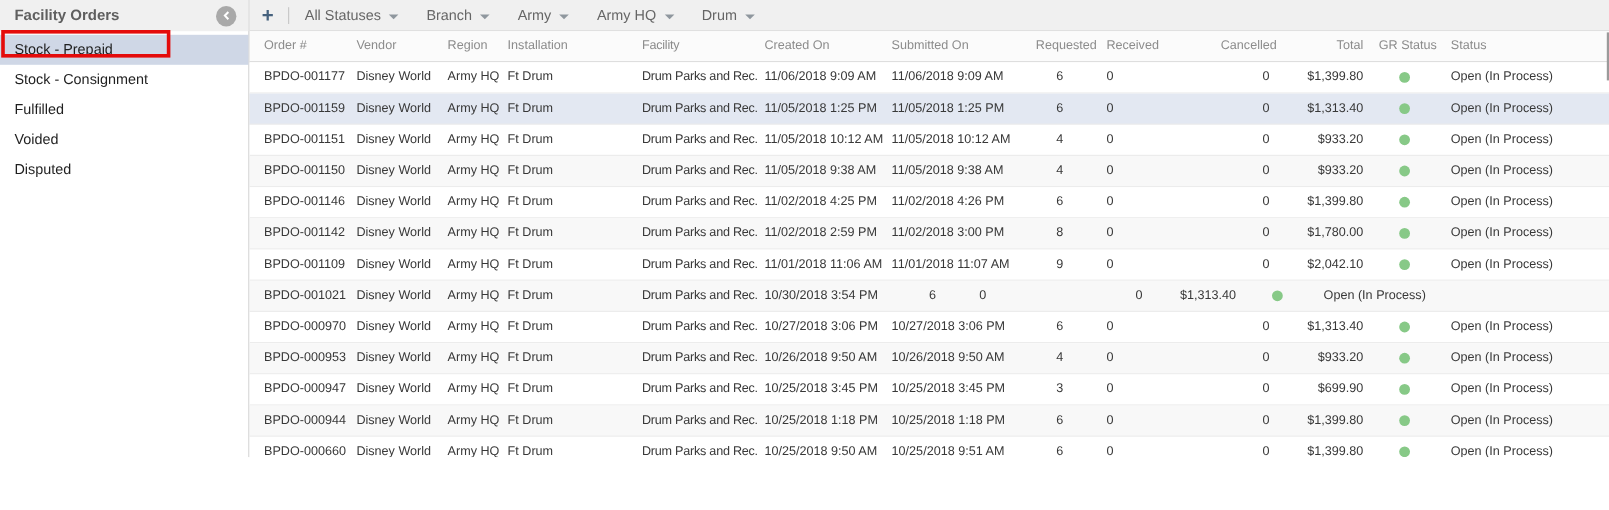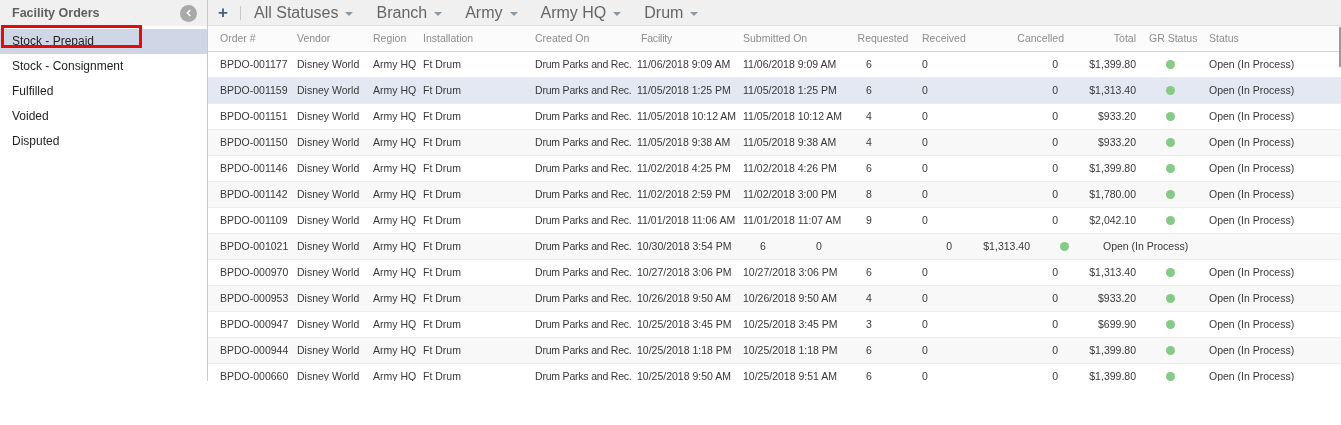--- a/index.html
+++ b/index.html
@@ -16,40 +16,40 @@
   .nav-item { height:25px; line-height:25px; padding-left:12px; color:#1f1f1f; font-size:12px; cursor:pointer; }
   .nav-item.selected { background:#cfd7e6; }
   .red-box { position:absolute; left:1px; top:25px; width:141px; height:23px; border:3px solid #e40b0b; pointer-events:none; }
 
   
   .main { position:absolute; left:208px; top:0; width:1133px; height:425px; }
   .toolbar { height:26px; background:#f0f0f0; display:flex; align-items:center; padding-left:7px; border-bottom:1px solid #e0e0e0; }
   .add-btn { color:#46627e; font-size:17px; font-weight:bold; background:none; border:none; width:16px; line-height:16px; cursor:pointer; padding:0; text-align:center; }
   .tb-sep { width:1px; height:14px; background:#c9c9c9; margin:0 13px 0 9px; }
   .filter-bar { display:flex; align-items:center; gap:23px; }
-  .filter { display:flex; align-items:center; gap:7px; color:#666; cursor:pointer; font-size:16px; }
+  .filter { display:flex; align-items:center; gap:7px; color:#666; cursor:pointer; font-size:12px; }
   .caret { width:0; height:0; border-left:4px solid transparent; border-right:4px solid transparent; border-top:4px solid #8f979e; margin-top:2px; }
 
   
   .grid-header { display:flex; height:26px; background:#fbfbfb; border-bottom:1px solid #d6d6d6; color:#8c8c8c; font-size:10.5px; }
   .grid-header .cell { line-height:25px; cursor:pointer; }
   .grid-body { background:#fff; }
   .row { display:flex; height:26px; border-bottom:1px solid #ececec; background:#fff; cursor:pointer; }
   .row:nth-child(even) { background:#f8f8f8; }
   .row.selected { background:#e3e8f2; }
   .cell { line-height:25px; overflow:hidden; white-space:nowrap; flex:none; font-size:10.5px; }
 
   .col-order        { width:84px;  padding-left:12px; }
   .col-vendor       { width:76px;  padding-left:5px; }
   .col-region       { width:50px;  padding-left:5px; }
   .col-installation { width:112px; padding-left:5px; }
   .col-facility     { width:102px; padding-left:5px; letter-spacing:-0.2px; }
   .col-created_on   { width:106px; padding-left:5px; }
   .col-submitted_on { width:114px; padding-left:5px; }
-  .col-requested    { width:70px;  text-align:center; padding-right:36px; }
+  .col-requested    { width:70px;  text-align:right; padding-right:36px; }
   .grid-header .col-requested { padding-right:8px; }
   .col-received     { width:70px;  text-align:left; padding-right:10px; }
   .col-cancelled    { width:80px;  text-align:right; padding-right:14px; }
   .grid-header .col-cancelled { padding-right:8px; }
   .col-total        { width:72px;  text-align:right; padding-right:8px; }
   .col-gr_status    { width:62px;  padding-left:5px; }
   .row .col-gr_status { display:flex; align-items:center; padding-left:22px; }
   .col-status       { width:136px; padding-left:3px; }
 
   .dot { display:inline-block; width:9px; height:9px; border-radius:50%; background:#87c987; }
@@ -108,22 +108,22 @@
           </div>
         </div>
     </div>
 
     <div class="grid">
       <div class="grid-header" id="grid-header">
           <div class="cell col-order">Order #</div>
           <div class="cell col-vendor">Vendor</div>
           <div class="cell col-region">Region</div>
           <div class="cell col-installation">Installation</div>
+          <div class="cell col-facility">Facility</div>
           <div class="cell col-created_on">Created On</div>
-          <div class="cell col-facility">Facility</div>
           <div class="cell col-submitted_on">Submitted On</div>
           <div class="cell col-requested">Requested</div>
           <div class="cell col-received">Received</div>
           <div class="cell col-cancelled">Cancelled</div>
           <div class="cell col-total">Total</div>
           <div class="cell col-gr_status">GR Status</div>
           <div class="cell col-status">Status</div>
         </div>
       <div class="grid-body" id="grid-body">
           <div class="row">

